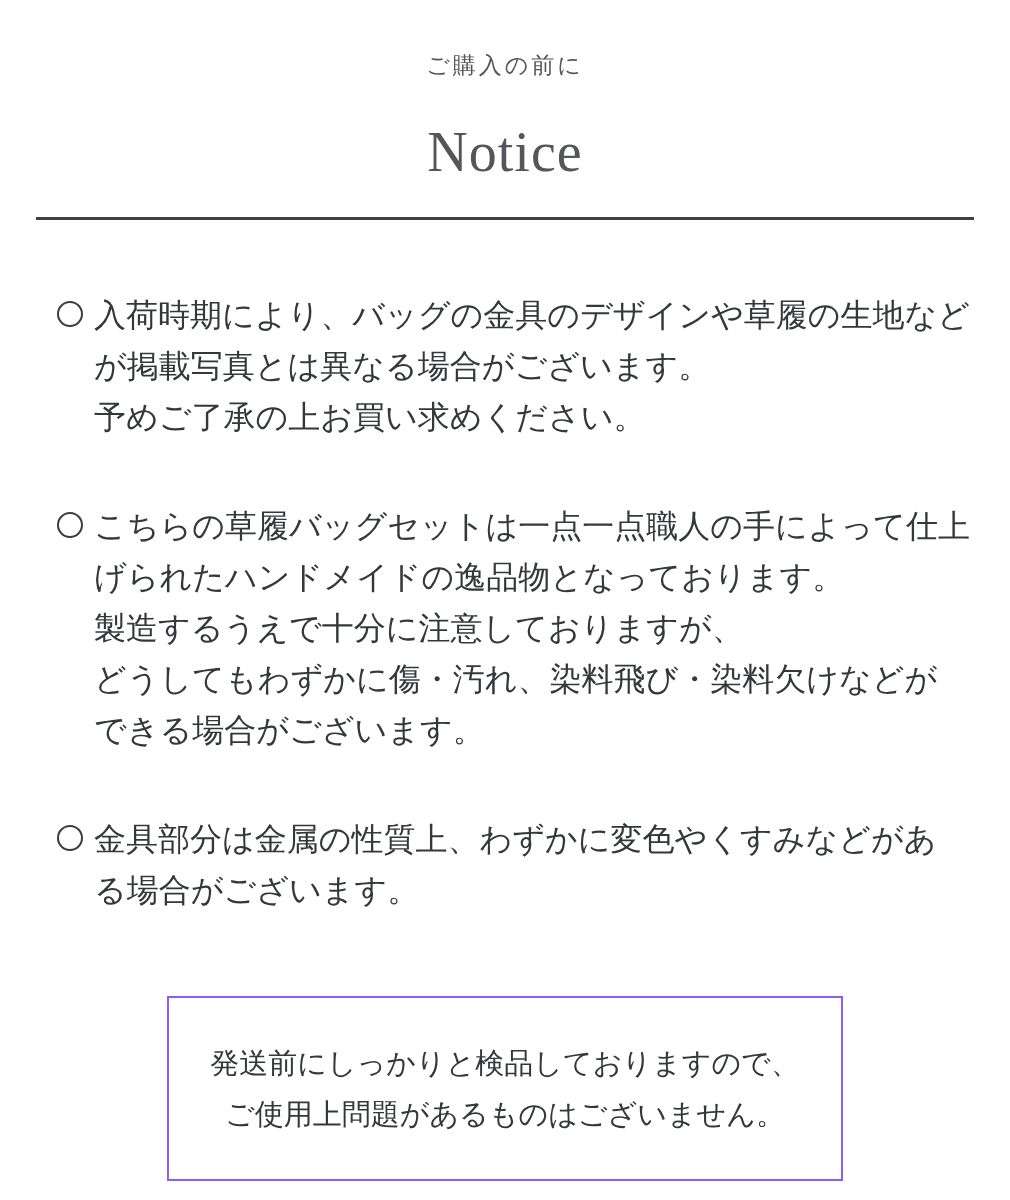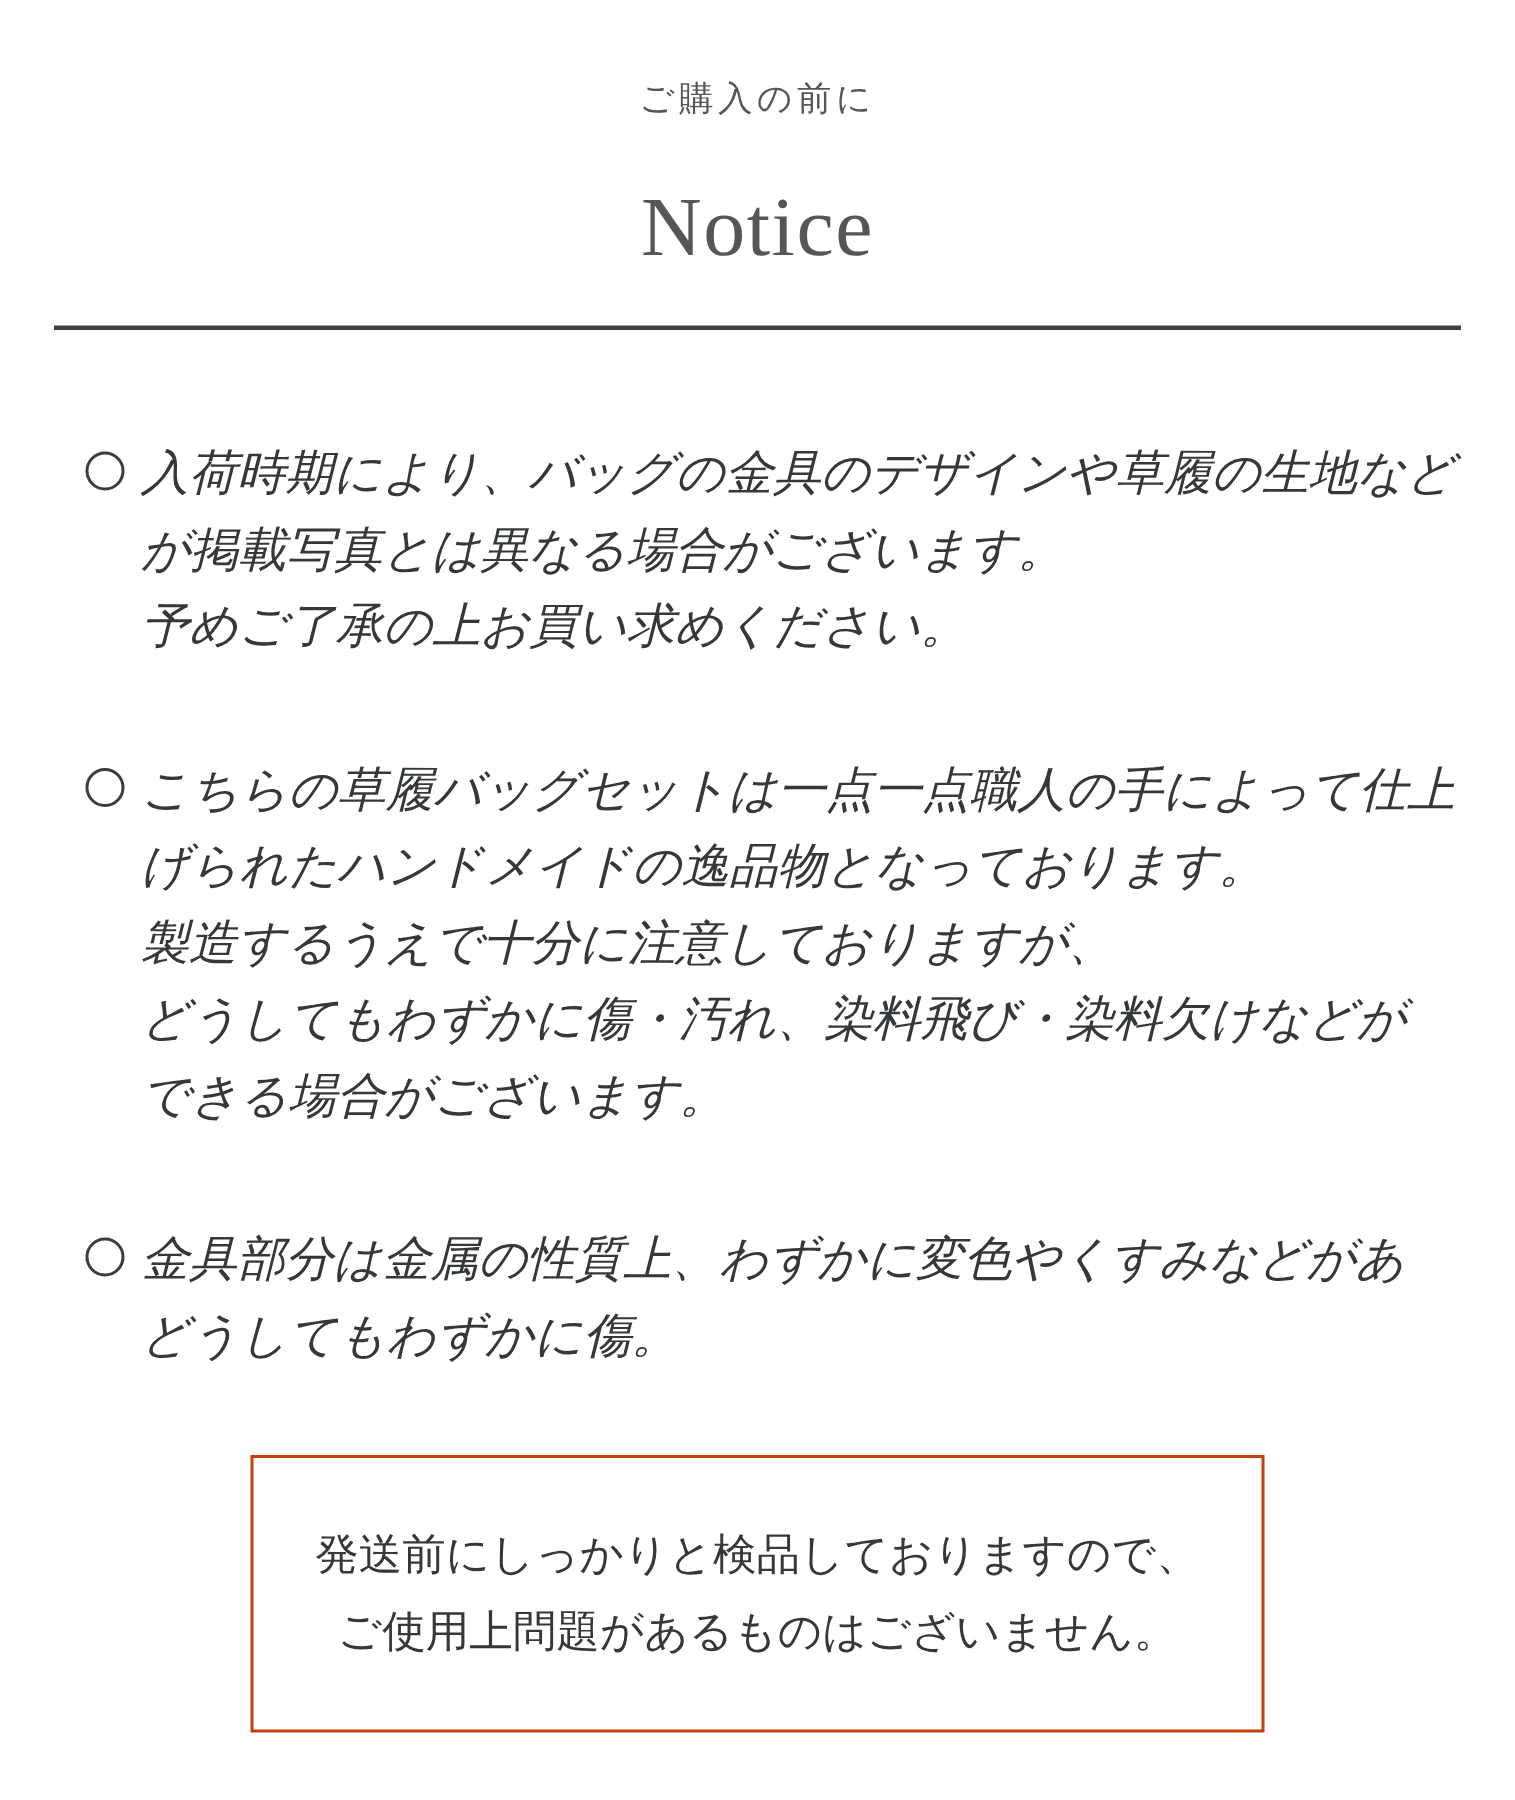--- a/index.html
+++ b/index.html
@@ -42,42 +42,41 @@
     border-top: 3px solid #3f4145;
     margin: 22px 36px 0 36px;
   }
   .items {
     margin: 70px 40px 0 57px;
   }
   .item {
     display: flex;
     align-items: flex-start;
     margin-bottom: 58px;
-    font-style: italic;
   }
   .item:last-child { margin-bottom: 17px; }
   .bullet {
     width: 26px;
     height: 26px;
     border: 2px solid #3a3d40;
     border-radius: 50%;
     margin-top: 11px;
     flex-shrink: 0;
   }
   .item-text {
     margin-left: 11px;
     font-size: 32px;
     line-height: 51px;
     color: #35383a;
   }
   .note-box {
     width: 676px;
     height: 185px;
-    margin: 54px auto 0 auto;
-    border: 2px solid #c2410c;
+    margin: 80px auto 0 auto;
+    border: 2px solid #8b5cf6;
     background: #ffffff;
     display: flex;
     flex-direction: column;
     align-items: center;
     justify-content: center;
     text-align: center;
   }
   .note-line {
     font-size: 29px;
     line-height: 51px;
@@ -115,21 +114,21 @@
         <div>製造するうえで十分に注意しておりますが、</div>
         <div>どうしてもわずかに傷・汚れ、染料飛び・染料欠けなどが</div>
         <div>できる場合がございます。</div>
       </div>
     </div>
 
     <div class="item">
       <div class="bullet"></div>
       <div class="item-text">
         <div>金具部分は金属の性質上、わずかに変色やくすみなどがあ</div>
-        <div>どうしてもわずかに傷。</div>
+        <div>る場合がございます。</div>
       </div>
     </div>
 
   </div>
 
   <div class="note-box">
     <div class="note-line">発送前にしっかりと検品しておりますので、</div>
     <div class="note-line">ご使用上問題があるものはございません。</div>
   </div>
 

